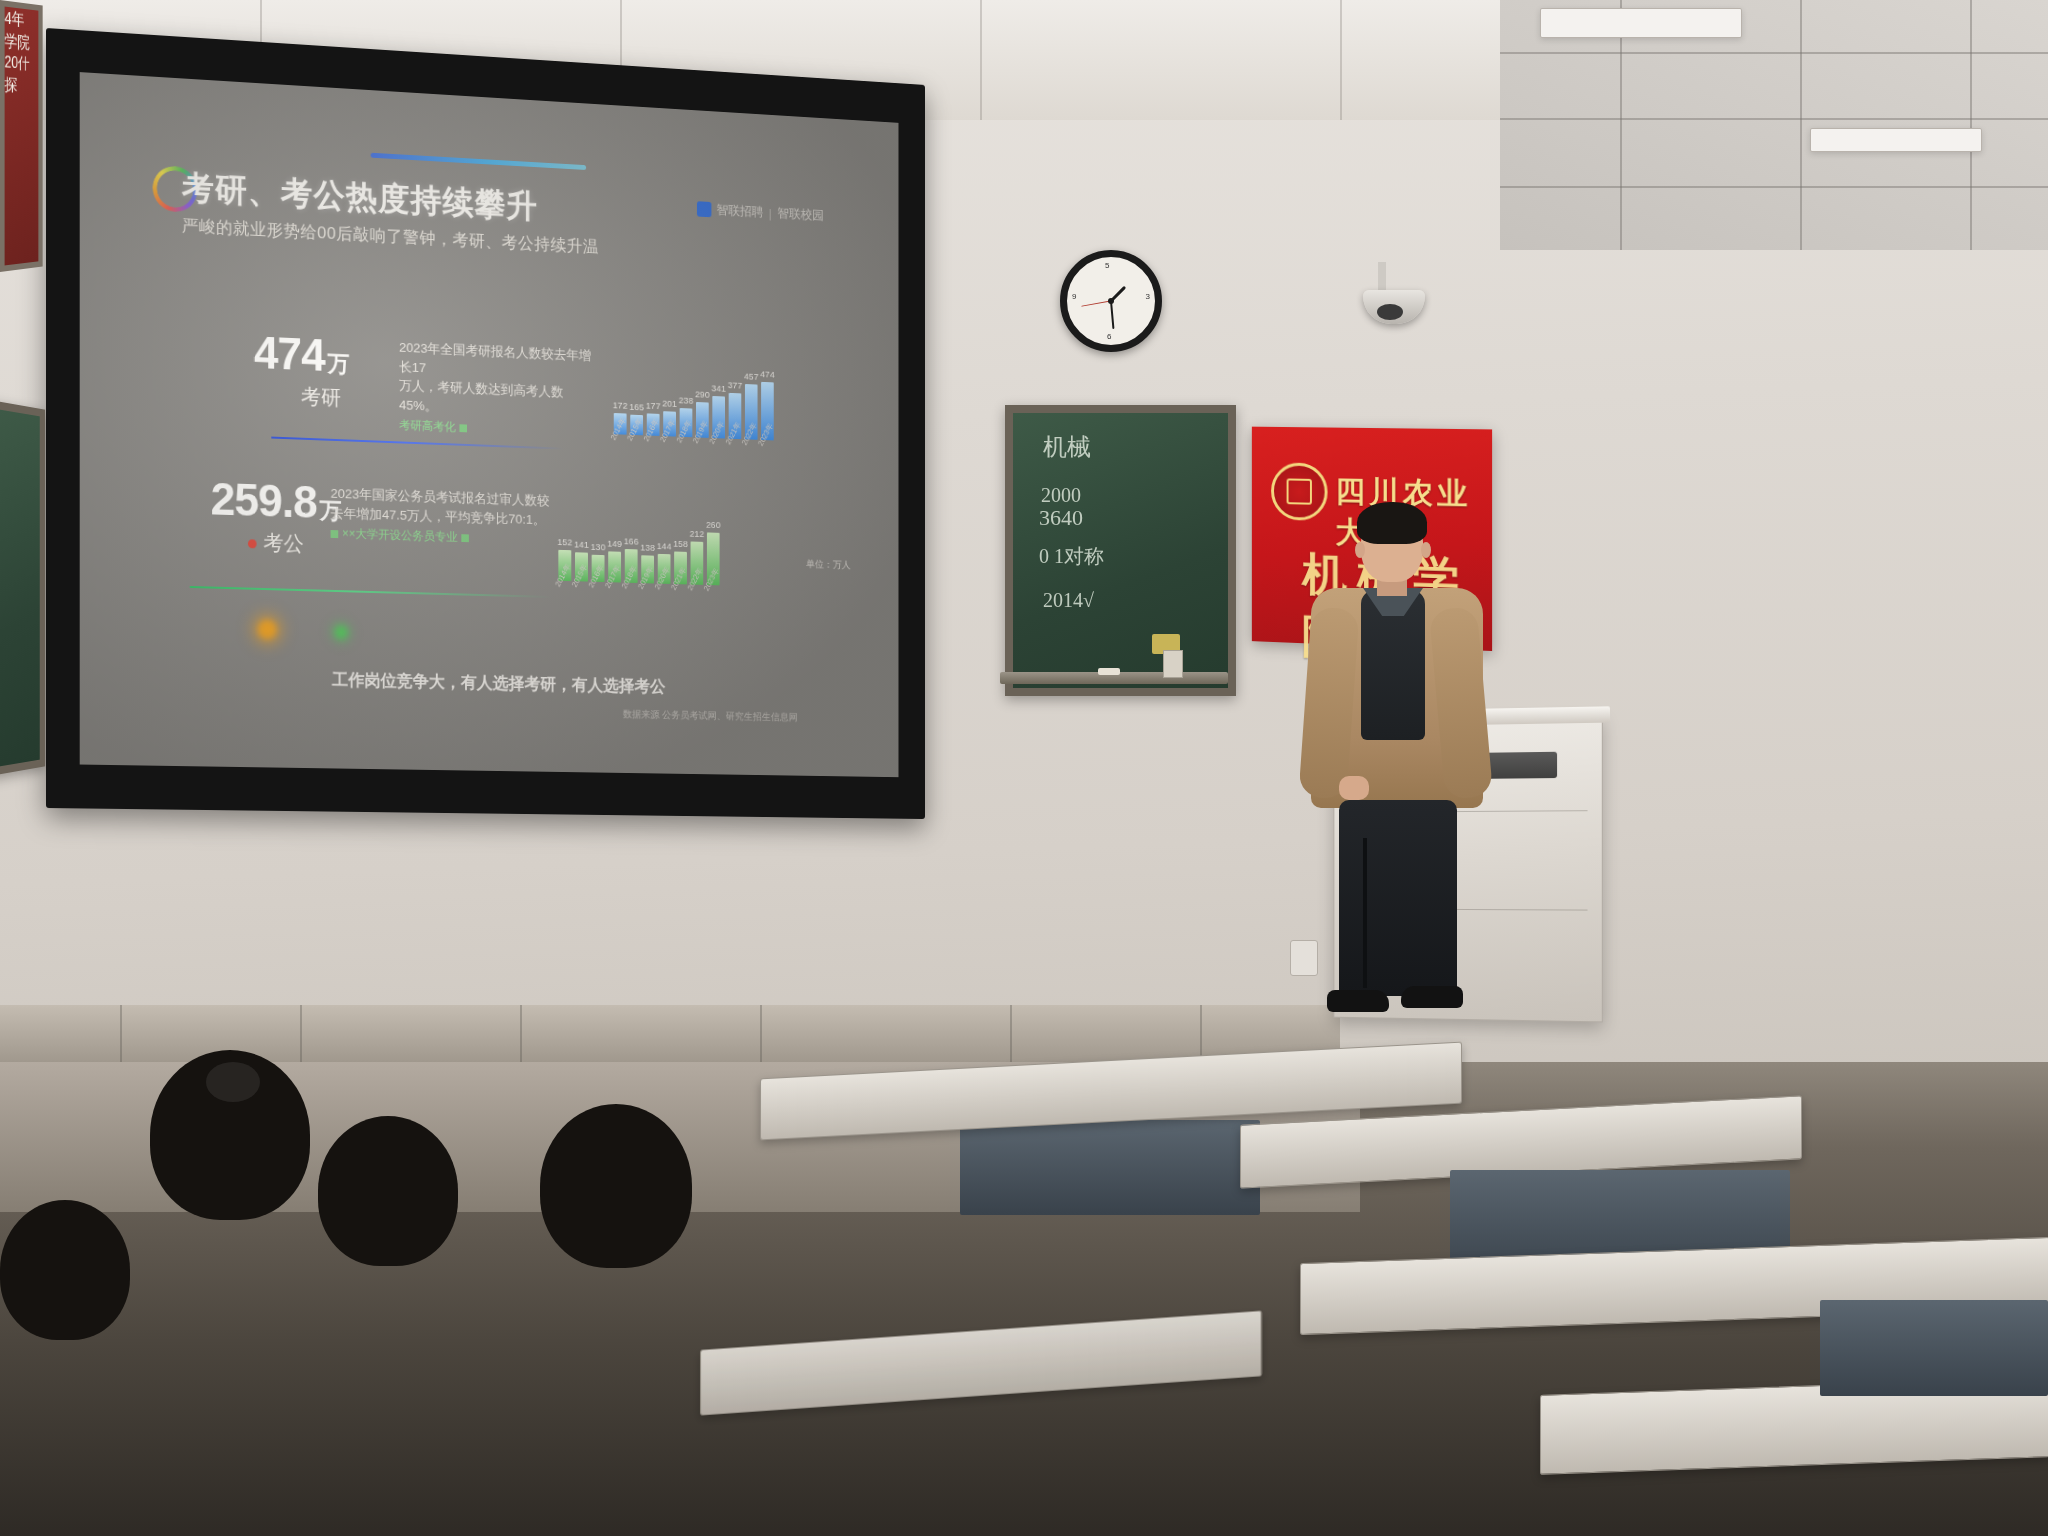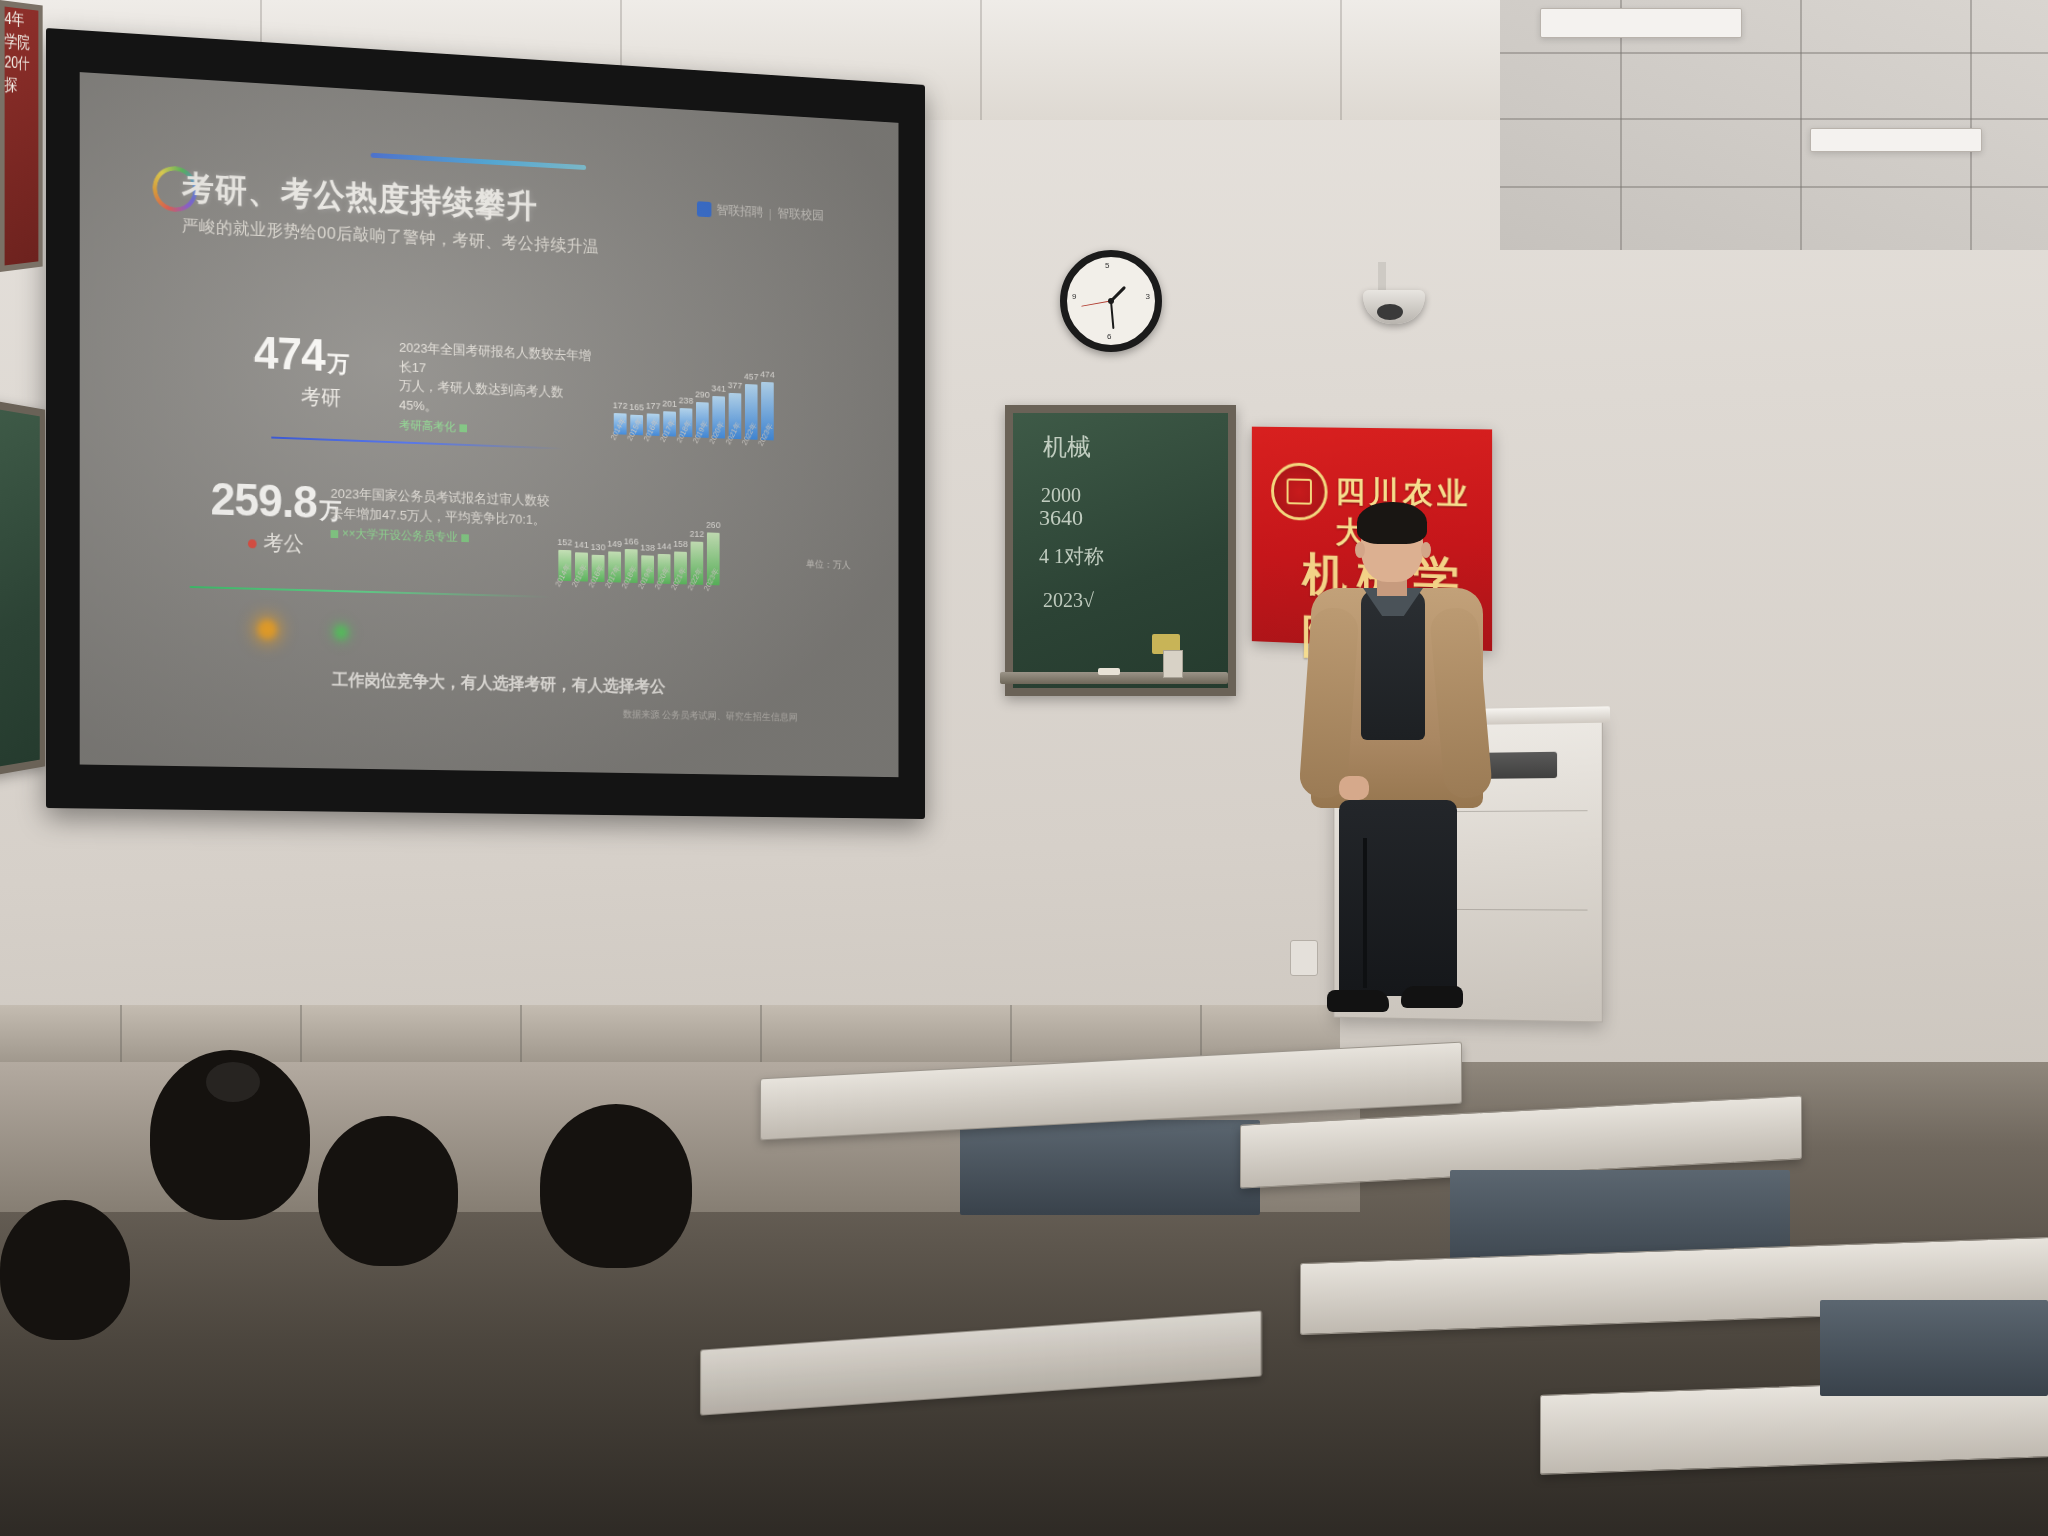--- a/index.html
+++ b/index.html
@@ -416,22 +416,22 @@
     <div class="pin"></div>
   </div>
 
   <div class="dome-arm"></div>
   <div class="dome"></div>
 
   <div class="board board-main">
     <div class="chalk" style="left:30px;top:18px;font-size:24px;">机械</div>
     <div class="chalk" style="left:28px;top:71px;font-size:20px;">2000</div>
     <div class="chalk" style="left:26px;top:92px;font-size:22px;">3640</div>
-    <div class="chalk" style="left:26px;top:130px;font-size:20px;">4 1对称</div>
-    <div class="chalk" style="left:30px;top:176px;font-size:20px;">2023√</div>
+    <div class="chalk" style="left:26px;top:130px;font-size:20px;">0 1对称</div>
+    <div class="chalk" style="left:30px;top:176px;font-size:20px;">2014√</div>
   </div>
   <div class="tray" style="left:1000px;top:672px;width:228px;height:12px;"></div>
   <div style="position:absolute;left:1098px;top:668px;width:22px;height:7px;background:#e8e2d6;border-radius:2px;"></div>
   <div style="position:absolute;left:1152px;top:634px;width:28px;height:20px;background:#c8b457;border-radius:2px;"></div>
   <div style="position:absolute;left:1163px;top:650px;width:18px;height:26px;background:#d8d2c6;border:1px solid #a8a296;"></div>
 
   <div class="banner">
     <div class="emblem"></div>
     <div class="btext bt1">四川农业大学</div>
     <div class="btext bt2">机械学院</div>

